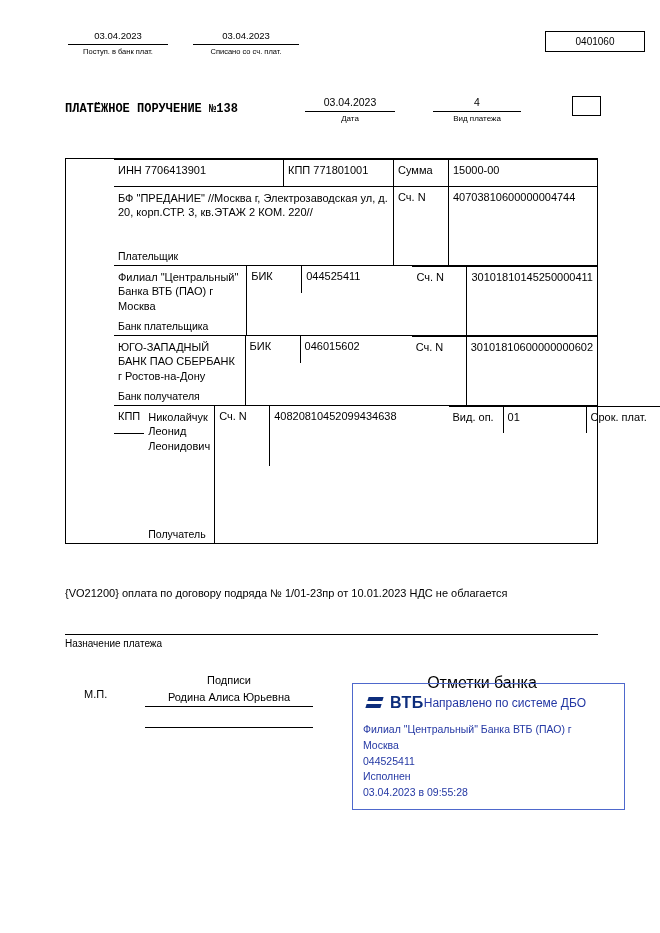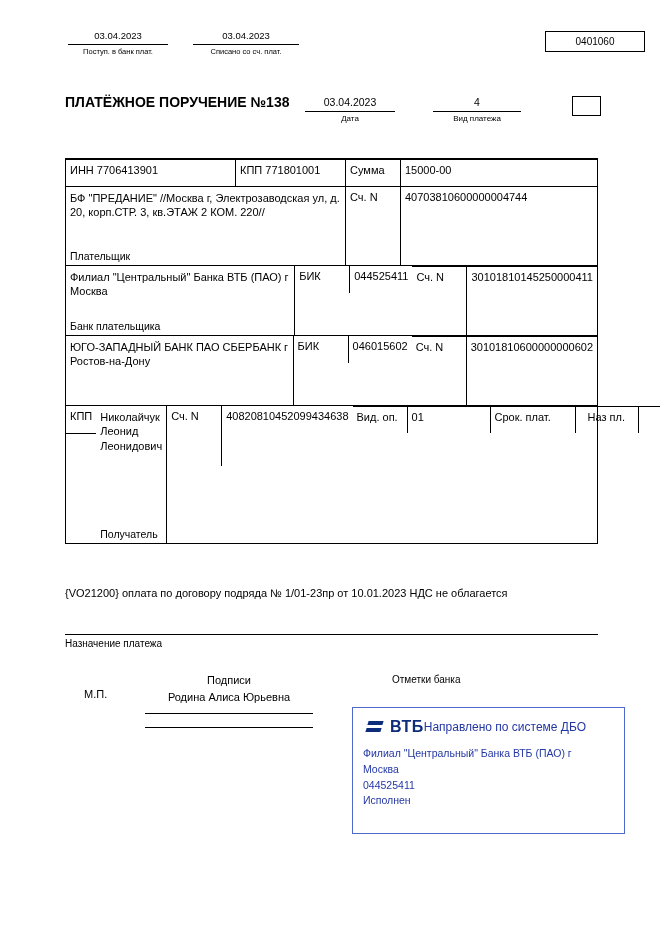--- a/index.html
+++ b/index.html
@@ -13,30 +13,30 @@
   .abs { position:absolute; }
 
   
   .date-block { width:100px; }
   .date-block .val { font-size:9.5px; text-align:center; padding-bottom:3px; border-bottom:1px solid #000; }
   .date-block .lbl { font-size:7.5px; text-align:center; padding-top:2px; }
   .form-code-box { left:545px; top:31px; width:100px; height:21px; border:1.5px solid #000;
     font-size:10px; display:flex; align-items:center; justify-content:center; }
 
   
-  .doc-title { left:65px; top:94px; font-size:14px; font-weight:bold; }
+  .doc-title { left:65px; top:102px; font-size:12px; font-weight:bold;font-family:Liberation Mono, monospace; }
   .title-field .val { font-size:10.5px; text-align:center; padding-bottom:3px; border-bottom:1px solid #000; }
   .title-field .lbl { font-size:8px; text-align:center; padding-top:2px; }
   .title-empty-box { left:572px; top:96px; width:29px; height:20px; border:1px solid #000; }
 
   
   .ptable { left:65px; top:158px; width:533px; border:1px solid #000; font-size:11px; }
   .row { display:flex; }
   .subrow { display:flex; }
-  .bt { border-top:1px solid #000; }
+  .bt { border-top:1px solid #000;margin-left:48px; }
   .br { border-right:1px solid #000; }
   .bb { border-bottom:1px solid #000; }
   .cell { padding:4px 4px 0 4px; overflow:hidden; }
   .col { display:flex; }
   .cell-col { display:flex; flex-direction:column; justify-content:space-between; overflow:hidden; }
   .name { padding:4px 4px 0 4px; line-height:1.3; }
   .sub-label { font-size:10.5px; padding:0 4px 3px 4px; }
   .grow { flex:1; }
   .flex1 { flex:1; }
   .w105{width:105px;} .w170{width:170px;} .w110{width:110px;} .w55{width:55px;}
@@ -46,26 +46,26 @@
 
   
   .purpose-text { left:65px; top:586px; width:533px; font-size:11px; line-height:1.3; }
   .purpose-sep { left:65px; top:634px; width:533px; border-top:1px solid #000; }
   .purpose-lbl { font-size:10px; padding-top:3px; }
 
   
   .mp { left:84px; top:688px; font-size:11px; }
   .sig-head { left:145px; top:674px; width:168px; text-align:center; font-size:11px; }
   .sig-name { left:145px; top:691px; width:168px; text-align:center; font-size:11px;
-    padding-bottom:10px; border-bottom:1px solid #000; }
+    padding-bottom:3px; border-bottom:1px solid #000; }
   .sig-line2 { left:145px; top:727px; width:168px; height:0; border-top:1px solid #000; }
-  .bank-marks { left:392px; top:674px; width:180px; text-align:left; font-size:10px; }
-
-  
-  .stamp { left:352px; top:707px; width:273px; height:127px;
+  .bank-marks { left:392px; top:674px; width:180px; text-align:center; font-size:16px; }
+
+  
+  .stamp { left:352px; top:683px; width:273px; height:127px;
     border:1px solid var(--stamp-border, #4e68cc);
     color:var(--stamp-blue, #2438a4); }
   .stamp-head { display:flex; align-items:center; padding:10px 8px 0 12px; }
   .vtb-logo { display:flex; align-items:center; }
   .vtb-flag { width:20px; height:14px; margin-right:5px; position:relative; }
   .vtb-flag .bar1 { position:absolute; left:3px; top:1px; width:15px; height:4px;
     background:var(--logo-dark, #0d2d7c); transform:skewX(-18deg); }
   .vtb-flag .bar2 { position:absolute; left:1px; top:8px; width:15px; height:4px;
     background:var(--logo-dark, #0d2d7c); transform:skewX(-18deg); }
   .vtb-text { font-size:16px; font-weight:bold; color:var(--logo-dark, #0d2d7c); letter-spacing:0.5px; }
@@ -131,20 +131,21 @@
         <div class="subrow bt grow">
           <div class="cell w55 br">Сч. N</div>
           <div class="cell flex1">30101810145250000411</div>
         </div>
       </div>
     </div>
 
     <div class="row h70 bt">
       <div class="cell-col w280 br">
         <div class="name">ЮГО-ЗАПАДНЫЙ БАНК ПАО СБЕРБАНК г Ростов-на-Дону</div>
+        <div class="sub-label">Банк получателя</div>
       </div>
       <div class="col flex1">
         <div class="subrow h27">
           <div class="cell w55 br">БИК</div>
           <div class="cell flex1">046015602</div>
         </div>
         <div class="subrow bt grow">
           <div class="cell w55 br">Сч. N</div>
           <div class="cell flex1">30101810600000000602</div>
         </div>
@@ -207,16 +208,17 @@
           <div class="bar2"></div>
         </div>
         <div class="vtb-text">ВТБ</div>
       </div>
       <div class="stamp-dbo">Направлено по системе ДБО</div>
     </div>
     <div class="stamp-body">
       <div class="stamp-bank-name">Филиал "Центральный" Банка ВТБ (ПАО) г Москва</div>
       <div>044525411</div>
       <div>Исполнен</div>
+      <div>03.04.2023 в 09:55:28</div>
     </div>
   </div>
 
 </div>
 
 </body></html>

